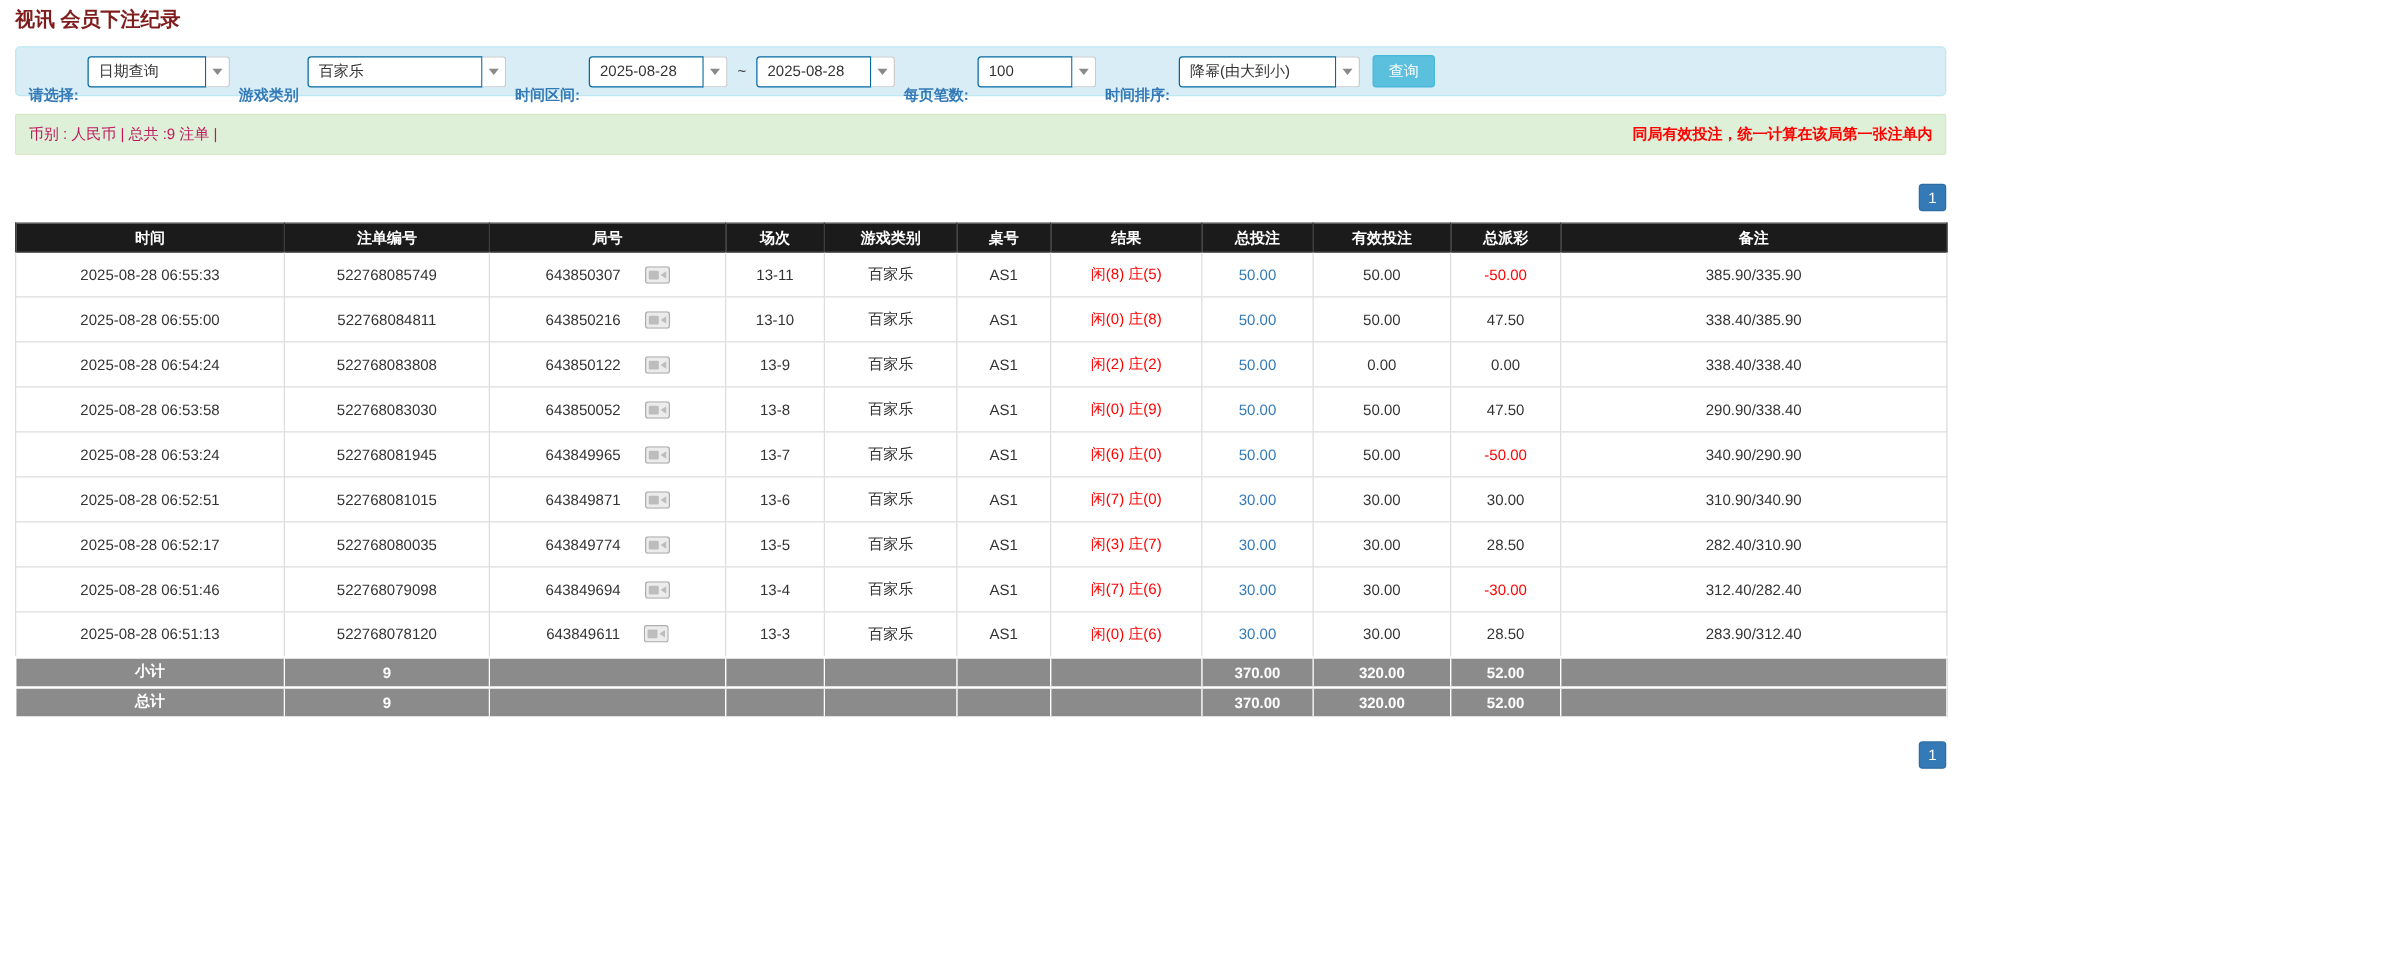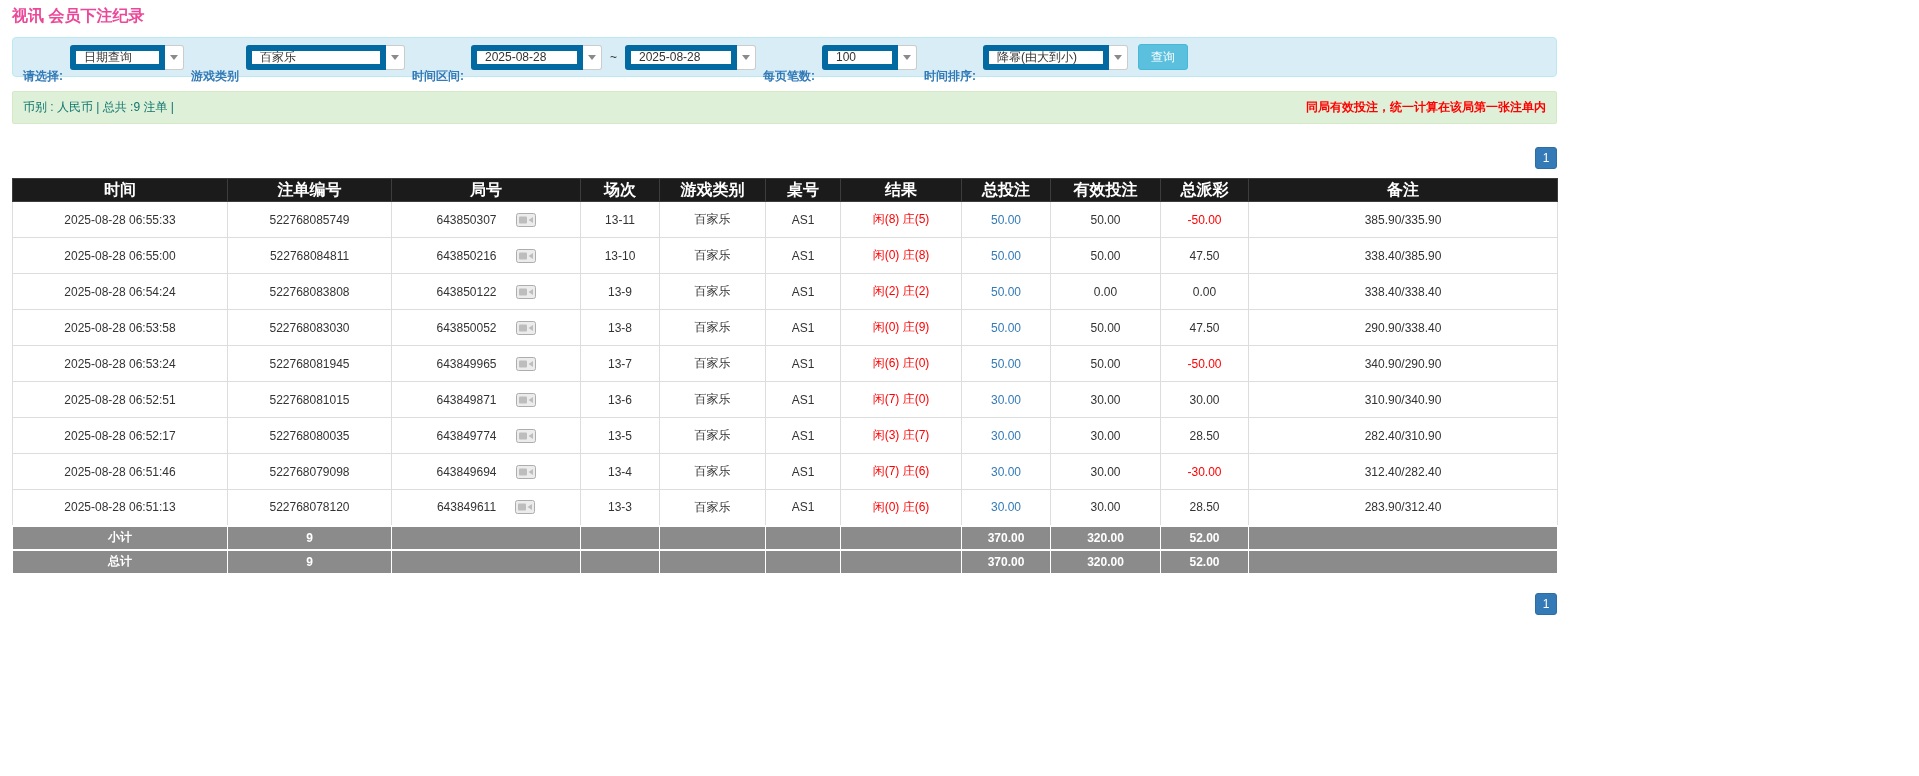--- a/index.html
+++ b/index.html
@@ -10,21 +10,21 @@
     color: #333;
     width: 1919px;
     height: 776px;
     overflow: hidden;
   }
   .page { width: 1545px; margin: 6px 12px 0 12px; }
 
   .page-title {
     font-size: 16px;
     font-weight: bold;
-    color: #ec4899;
+    color: #7f1d1d;
     margin: 2px 0 10px 0;
   }
 
   
   .filter-bar {
     background: #d9edf7;
     border: 1px solid #bce8f1;
     border-radius: 4px;
     padding: 8px 10px;
     display: flex;
@@ -34,21 +34,21 @@
     height: 40px;
   }
   .f-label {
     color: #337ab7;
     font-weight: bold;
     white-space: nowrap;
     margin-top: 38px;
   }
   .combo { display: flex; align-items: stretch; height: 25px; }
   .combo-input {
-    border: 6px solid #0369a1;
+    border: 1px solid #0369a1;
     background: #fff;
     padding: 0 8px;
     font-size: 12px;
     height: 25px;
     color: #333;
     border-radius: 3px 0 0 3px;
     outline: none;
     font-family: inherit;
   }
   .combo-arrow {
@@ -64,21 +64,21 @@
     padding: 0;
   }
   .caret {
     width: 0; height: 0;
     border-left: 4px solid transparent;
     border-right: 4px solid transparent;
     border-top: 5px solid #8a8a8a;
   }
   .w-select   { width: 95px; }
   .w-game     { width: 140px; }
-  .w-date     { width: 112px; }
+  .w-date     { width: 92px; }
   .w-perpage  { width: 76px; }
   .w-sort     { width: 126px; }
   .range-sep  { color:#333; margin: 0 1px; }
   .btn-search {
     background: #5bc0de;
     border: 1px solid #46b8da;
     color: #fff;
     border-radius: 3px;
     height: 26px;
     padding: 0 12px;
@@ -92,21 +92,21 @@
   .summary-bar {
     background: #dff0d8;
     border: 1px solid #d6e9c6;
     border-radius: 2px;
     padding: 7px 10px;
     display: flex;
     justify-content: space-between;
     align-items: center;
     margin-bottom: 23px;
   }
-  .summary-left { color: #0f766e; }
+  .summary-left { color: #be185d; }
   .summary-note { color: #ff0000; font-weight: bold; }
 
   
   .pagination { display: flex; justify-content: flex-end; }
   .pagination.top { margin-bottom: 9px; }
   .pagination.bottom { margin-top: 18px; }
   .page-btn {
     min-width: 22px;
     height: 22px;
     background: #337ab7;
@@ -122,21 +122,21 @@
   
   table {
     width: 100%;
     border-collapse: collapse;
     table-layout: fixed;
   }
   thead th {
     background: #1b1b1b;
     color: #fff;
     font-weight: bold;
-    font-size: 16px;
+    font-size: 12px;
     height: 23px;
     border: 1px solid #3d3d3d;
     text-align: center;
     padding: 0 2px;
   }
   tbody td {
     border: 1px solid #ddd;
     height: 36px;
     text-align: center;
     font-size: 12px;

